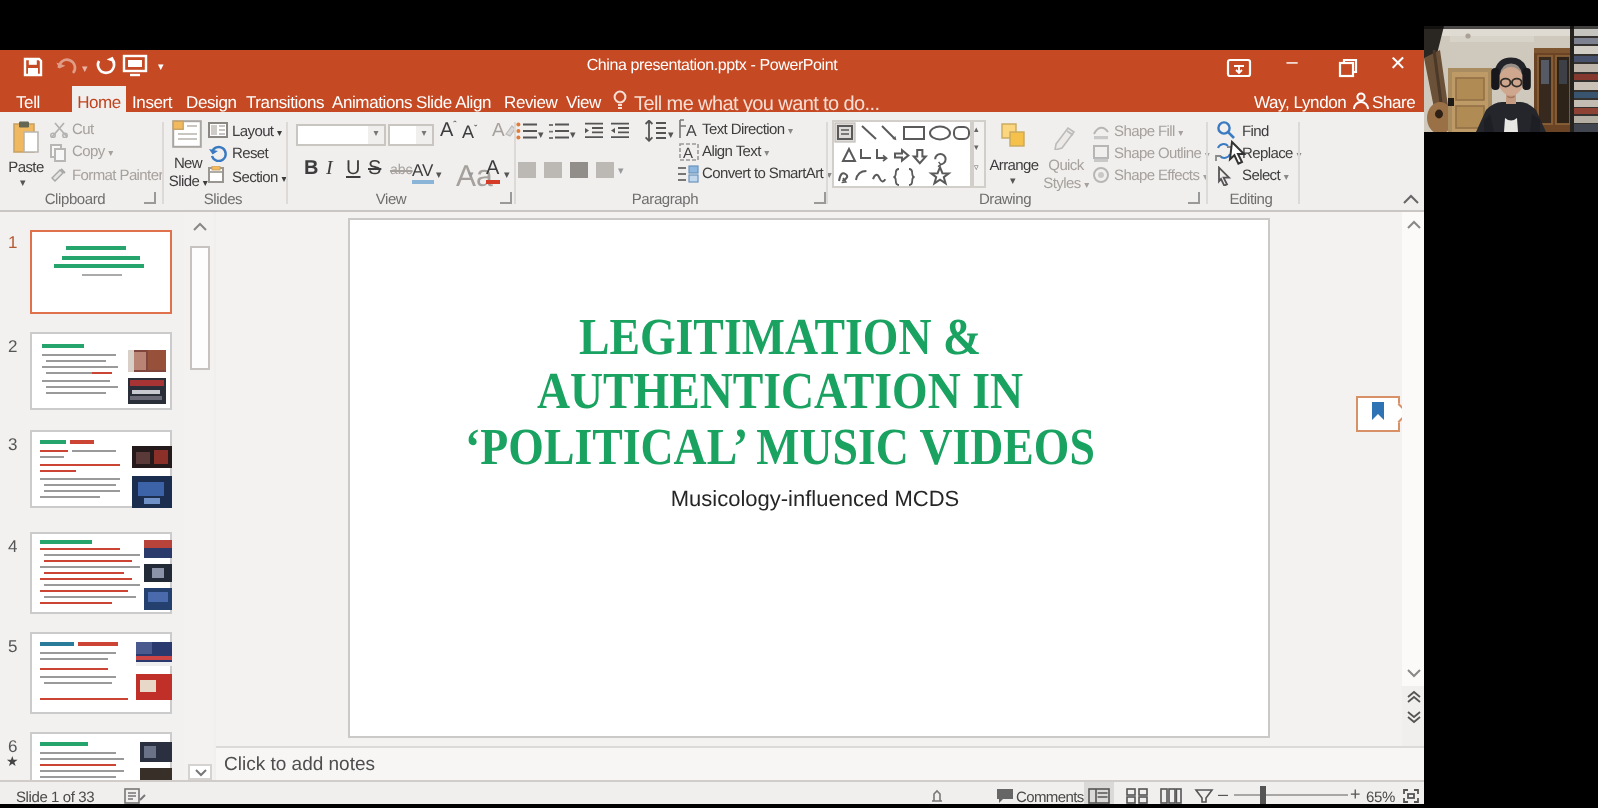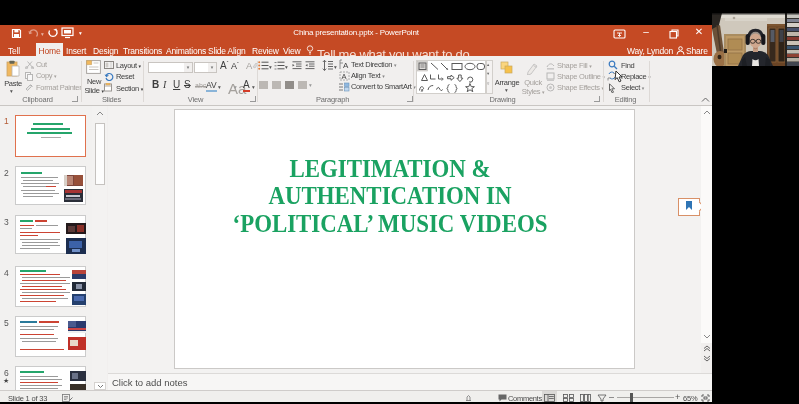--- a/index.html
+++ b/index.html
@@ -67,21 +67,21 @@
 <div class="tabtxt" style="left:93px;">Design</div>
 <div class="tabtxt" style="left:123px;">Transitions</div>
 <div class="tabtxt" style="left:166px;">Animations</div>
 <div class="tabtxt" style="left:208px;">Slide Align</div>
 <div class="tabtxt" style="left:252px;">Review</div>
 <div class="tabtxt" style="left:283px;">View</div>
 <svg class="abs" style="left:306px;top:45px;" width="8" height="10" viewBox="0 0 8 10">
     <circle cx="4" cy="3.5" r="2.7" fill="none" stroke="#f7dfd5" stroke-width="1"></circle>
     <path d="M3 7.5h2M3 9h2" stroke="#f7dfd5" stroke-width="0.9"></path>
   </svg>
-<div class="tabtxt" style="left:317px;color:#f6ded4;font-size:13px;letter-spacing:-0.3px;top:47px;">Tell me what you want to do...</div>
+<div class="tabtxt" style="left:317px;color:#f6ded4;font-size:10px;letter-spacing:-0.3px;top:47px;">Tell me what you want to do...</div>
 <div class="tabtxt" style="left:627px;">Way, Lyndon</div>
 <svg class="abs" style="left:676px;top:46px;" width="9" height="9" viewBox="0 0 9 9">
     <circle cx="4.5" cy="2.5" r="1.8" fill="none" stroke="#fff" stroke-width="1"></circle>
     <path d="M1 8.5a3.5 3.5 0 0 1 7 0" fill="none" stroke="#fff" stroke-width="1"></path>
   </svg>
 <div class="tabtxt" style="left:686px;">Share</div>
 
 <div class="abs" style="left:0;top:56px;width:712px;height:50px;background:#f1efee;border-bottom:1px solid #c9c6c3;"></div>
 <div id="ribbon" class="abs" style="left:0;top:56px;width:712px;height:51px;">
 
@@ -422,20 +422,21 @@
     <div class="ml" style="left:4px;top:18px;width:42px;"></div>
     <div class="ml" style="left:4px;top:21px;width:38px;"></div>
     <div class="abs" style="left:54px;top:4px;width:16px;height:10px;background:#2a3040;">
       <div class="abs" style="left:2px;top:2px;width:6px;height:6px;background:#6a7288;"></div>
     </div>
     <div class="abs" style="left:54px;top:17px;width:16px;height:10px;background:#383028;"></div>
   </div>
 
   <div class="abs" style="left:174px;top:3px;width:461px;height:260px;background:#fff;border:1px solid #cbc9c7;">
     <div style="position:absolute;left:-30px;top:45px;width:490px;text-align:center;font-family:'Liberation Serif',serif;font-weight:bold;color:#1aa261;font-size:26px;line-height:27.3px;transform:scaleX(0.88);transform-origin:245px 0;">LEGITIMATION &amp;<br>AUTHENTICATION IN<br>‘POLITICAL’ MUSIC VIDEOS</div>
+    <div style="position:absolute;left:0;top:134px;width:465px;text-align:center;font-size:11px;color:#262626;">Musicology-influenced MCDS</div>
   </div>
 
   <div class="abs" style="left:678px;top:92px;width:22px;height:18px;background:#fff;border:1px solid #d89067;"></div>
   <div class="abs" style="left:696px;top:97px;width:7px;height:7px;background:#fff;border-top:1px solid #d89067;border-right:1px solid #d89067;transform:rotate(45deg);"></div>
   <svg class="abs" style="left:686px;top:95px;" width="6" height="9" viewBox="0 0 6 9">
       <path d="M0 0h6v9L3 6 0 9z" fill="#2e74b5"></path>
     </svg>
 
   <div class="abs" style="left:701px;top:0;width:11px;height:237px;background:#fbfaf9;"></div>
   <svg class="abs" style="left:703px;top:4px;" width="8" height="5" viewBox="0 0 8 5">

